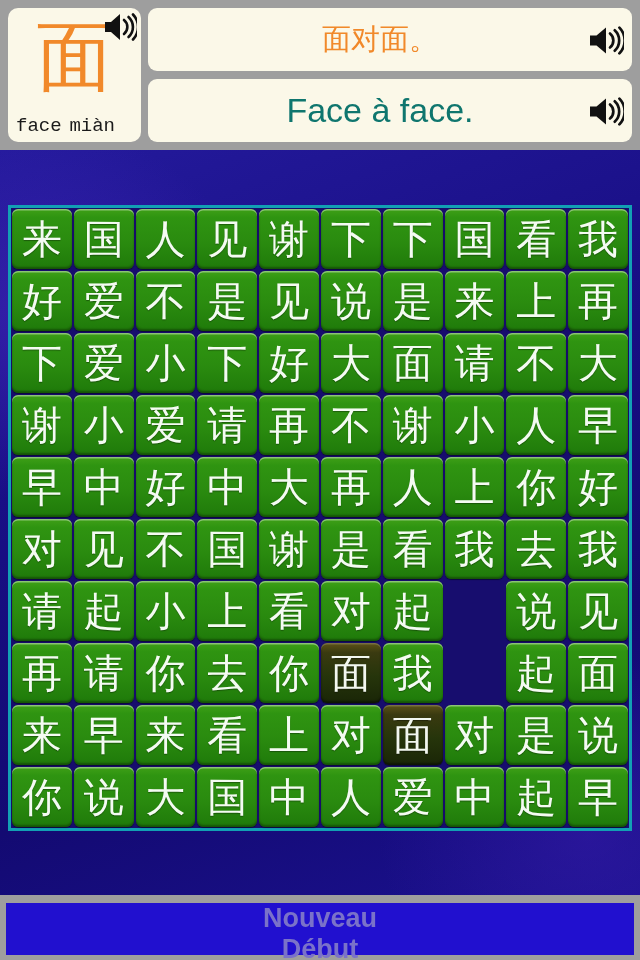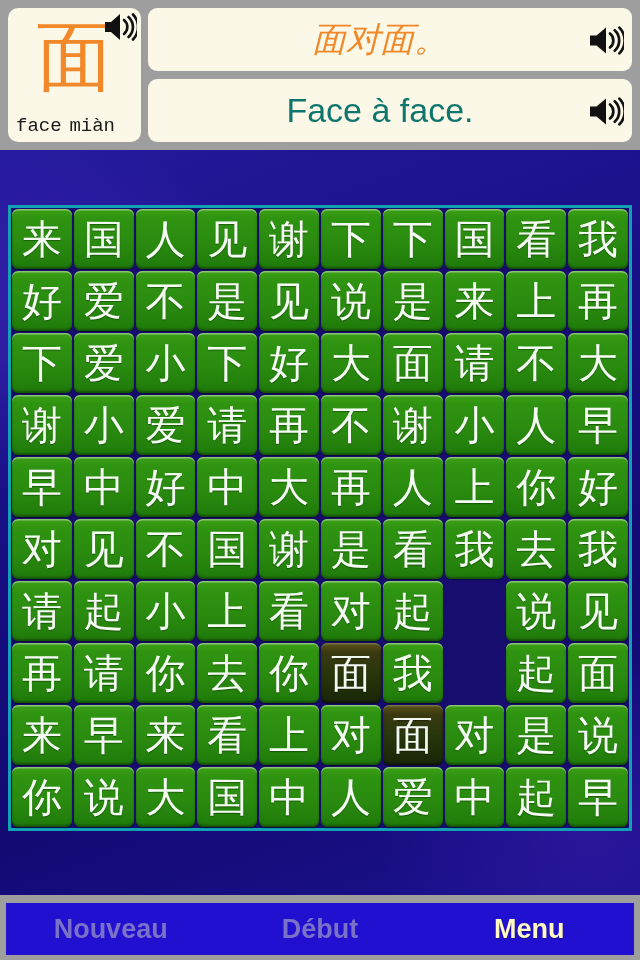--- a/index.html
+++ b/index.html
@@ -70,21 +70,21 @@
   #sent-fr { top: 79px; height: 63px; }
 
   .sent-text {
     position: absolute;
     left: 0; top: 0;
     width: 484px; height: 100%;
     display: flex; align-items: center; justify-content: center;
     padding-right: 20px;
     font-family: "DejaVu Sans", sans-serif;
   }
-  #sent-cn .sent-text { font-size: 34px; color: #f1892a; font-style: italic; }
+  #sent-cn .sent-text { font-size: 29px; color: #f1892a; }
   #sent-fr .sent-text { font-size: 34px; color: #0f766e; font-family: "Liberation Sans", sans-serif; }
 
   .sent-bar .spk { right: 8px; top: 50%; margin-top: -15px; width: 36px; height: 31px; }
 
   
   #play-area {
     position: absolute;
     left: 0; top: 150px;
     width: 640px; height: 745px;
     background:
@@ -146,20 +146,21 @@
     width: 640px; height: 65px;
     background: #9e9e9e;
   }
   #toolbar-inner {
     position: absolute;
     left: 6px; top: 8px;
     width: 628px; height: 52px;
     background: #2110cf;
     display: flex;
     align-items: center;
+    flex-direction: column;
   }
   .tb-btn {
     flex: 1 1 0;
     text-align: center;
     font-size: 27px;
     font-weight: bold;
     font-family: "Liberation Sans", sans-serif;
     color: #fef9c3;
     text-shadow: 0 1px 1px rgba(0,0,0,0.4);
     white-space: nowrap;

